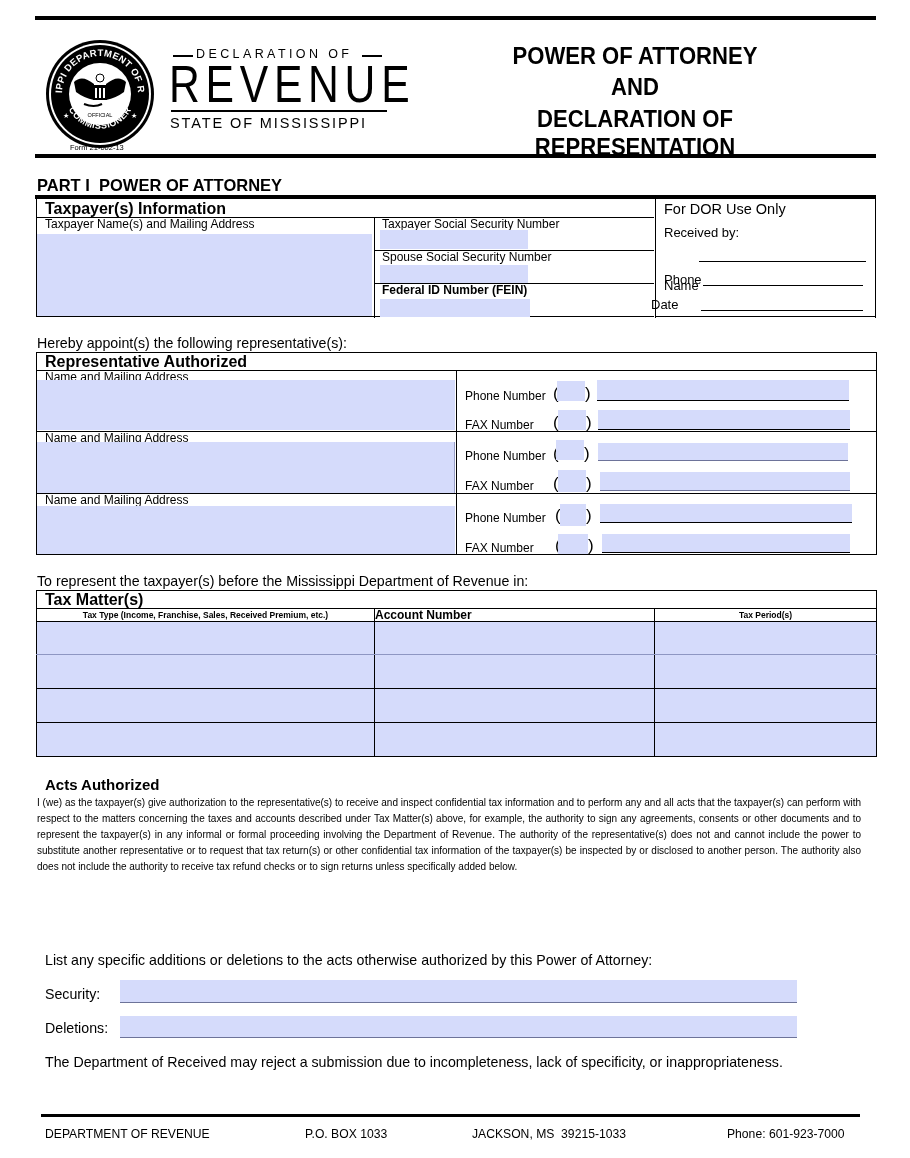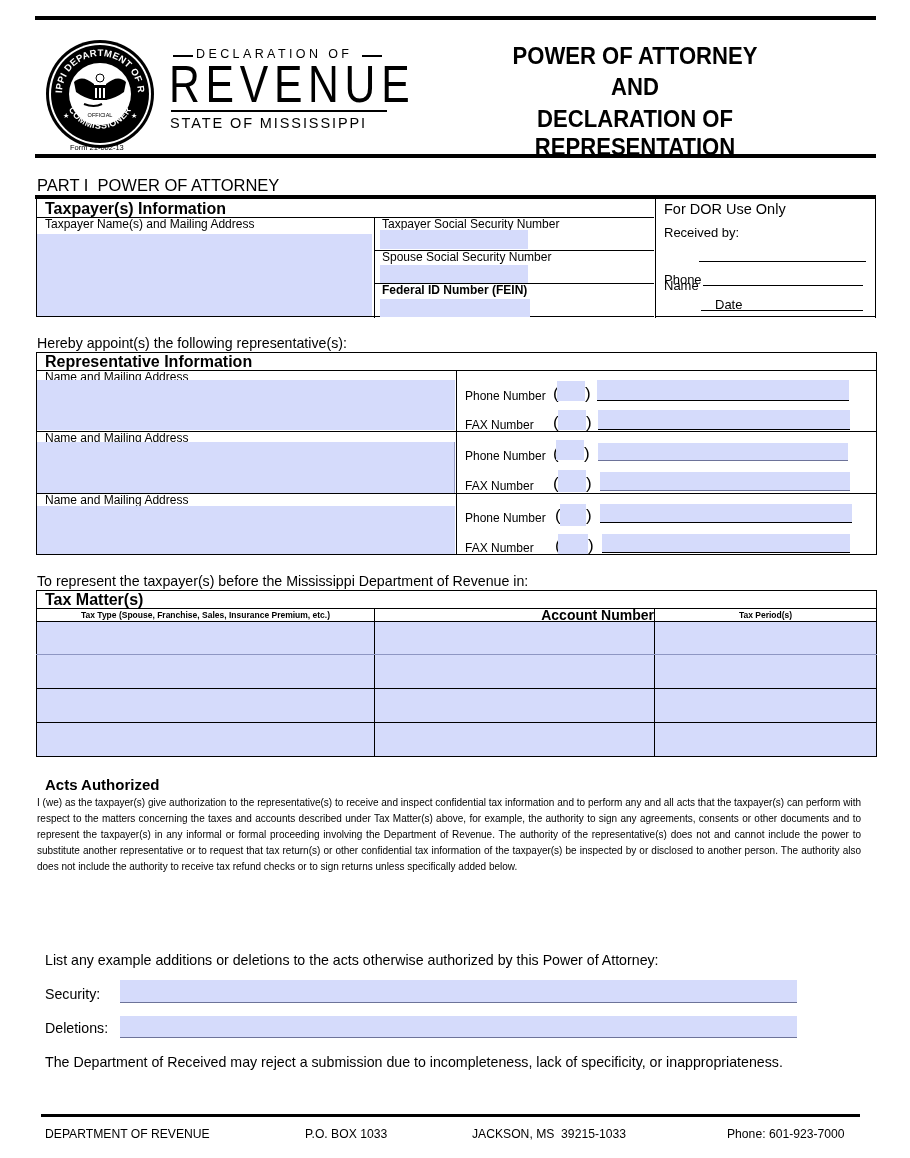--- a/index.html
+++ b/index.html
@@ -61,21 +61,21 @@
 <div class="abs" style="left:170px;top:115px;font-size:14.5px;letter-spacing:1.9px;line-height:16px;white-space:nowrap;">STATE OF MISSISSIPPI</div>
 
 <div class="abs" style="left:70px;top:143px;font-size:7.5px;line-height:9px;white-space:nowrap;">Form 21-002-13</div>
 
 <div class="abs" style="left:420px;top:42px;width:430px;text-align:center;font-size:24px;font-weight:bold;line-height:28px;transform:scaleX(0.92);">POWER OF ATTORNEY</div>
 <div class="abs" style="left:420px;top:73px;width:430px;text-align:center;font-size:24px;font-weight:bold;line-height:28px;transform:scaleX(0.92);">AND</div>
 <div class="abs" style="left:420px;top:105px;width:430px;text-align:center;font-size:24px;font-weight:bold;line-height:28px;transform:scaleX(0.92);">DECLARATION OF REPRESENTATION</div>
 
 <div class="rule" style="left:35px;top:154px;width:841px;height:4px;"></div>
 
-<div class="abs" style="left:37px;top:176px;font-size:16.5px;font-weight:normal;line-height:19px;white-space:pre;">PART I  POWER OF ATTORNEY</div>
+<div class="abs" style="left:37px;top:176px;font-size:16.5px;font-weight:bold;line-height:19px;white-space:pre;">PART I  POWER OF ATTORNEY</div>
 <div class="rule" style="left:35px;top:195px;width:618px;height:4px;"></div>
 <div class="rule" style="left:653px;top:195px;width:223px;height:4px;"></div>
 
 <div class="abs" style="left:36px;top:199px;width:618px;height:118px;border-left:1px solid #000;border-bottom:1px solid #000;box-sizing:border-box;"></div>
 <div class="hdr-b" style="left:45px;top:201px;">Taxpayer(s) Information</div>
 <div class="ln" style="left:36px;top:217px;width:618px;"></div>
 <div class="lbl-s" style="left:45px;top:219px;">Taxpayer Name(s) and Mailing Address</div>
 <textarea class="field" style="left: 37px; top: 234px; width: 335px; height: 82px;"></textarea>
 <div class="abs" style="left:374px;top:217px;width:1px;height:101px;background:#000;"></div>
 
@@ -89,27 +89,27 @@
 <input class="field" style="left: 380px; top: 299px; width: 150px; height: 18px;" value="">
 
 <div class="abs" style="left:655px;top:199px;width:221px;height:119px;border-left:1px solid #000;border-right:1px solid #000;box-sizing:border-box;"></div>
 <div class="ln" style="left:655px;top:316px;width:221px;"></div>
 <div class="abs" style="left:664px;top:201px;font-size:14.5px;line-height:16px;white-space:nowrap;">For DOR Use Only</div>
 <div class="lbl-m" style="left:664px;top:227px;">Received by:</div>
 <div class="lbl-m" style="left:664px;top:256px;margin-top:24px;">Name</div>
 <div class="ln" style="left:699px;top:261px;width:167px;"></div>
 <div class="lbl-m" style="left:664px;top:274px;">Phone</div>
 <div class="ln" style="left:703px;top:285px;width:160px;"></div>
-<div class="lbl-m" style="left:696px;top:299px;padding-left:19px;">Date</div>
+<div class="lbl-m" style="left:632px;top:299px;padding-left:19px;">Date</div>
 <div class="ln" style="left:701px;top:310px;width:162px;"></div>
 
 <div class="abs" style="left:37px;top:335px;font-size:14.2px;line-height:17px;white-space:nowrap;">Hereby appoint(s) the following representative(s):</div>
 
 <div class="abs" style="left:36px;top:352px;width:841px;height:203px;border:1px solid #000;box-sizing:border-box;"></div>
-<div class="hdr-b" style="left:45px;top:354px;">Representative Information</div>
+<div class="hdr-b" style="left:45px;top:354px;">Representative Authorized</div>
 <div class="ln" style="left:36px;top:370px;width:841px;"></div>
 <div class="abs" style="left:456px;top:370px;width:1px;height:185px;background:#000;"></div>
 
 <div class="lbl-s" style="left:45px;top:372px;">Name and Mailing Address</div>
 <textarea class="field" style="left: 37px; top: 380px; width: 418px; height: 50px;"></textarea>
 <div class="lbl-s" style="left:465px;top:391px;">Phone Number</div>
 <div class="paren" style="left:553px;top:385px;">(</div>
 <input class="field" style="left: 557px; top: 381px; width: 28px; height: 20px;" value="">
 <div class="paren" style="left:585px;top:385px;">)</div>
 <input class="field ul-field" style="left: 597px; top: 380px; width: 252px; height: 21px;" value="">
@@ -145,22 +145,22 @@
 <div class="paren" style="left:555px;top:537px;">(</div>
 <input class="field" style="left: 558px; top: 534px; width: 30px; height: 20px;" value="">
 <div class="paren" style="left:588px;top:537px;">)</div>
 <input class="field ul-field" style="left: 602px; top: 534px; width: 248px; height: 19px;" value="">
 
 <div class="abs" style="left:37px;top:573px;font-size:14.2px;line-height:17px;white-space:nowrap;">To represent the taxpayer(s) before the Mississippi Department of Revenue in:</div>
 
 <div class="abs" style="left:36px;top:590px;width:841px;height:167px;border:1px solid #000;box-sizing:border-box;"></div>
 <div class="hdr-b" style="left:45px;top:592px;">Tax Matter(s)</div>
 <div class="ln" style="left:36px;top:608px;width:841px;"></div>
-<div class="abs" style="left:37px;top:610px;width:337px;text-align:center;font-size:8.5px;font-weight:bold;line-height:10px;white-space:nowrap;">Tax Type (Spouse, Franchise, Sales, Insurance Premium, etc.)</div>
-<div class="abs" style="left:375px;top:610px;width:279px;text-align:right;font-size:14px;font-weight:bold;line-height:10px;">Account Number</div>
+<div class="abs" style="left:37px;top:610px;width:337px;text-align:center;font-size:8.5px;font-weight:bold;line-height:10px;white-space:nowrap;">Tax Type (Income, Franchise, Sales, Received Premium, etc.)</div>
+<div class="abs" style="left:375px;top:610px;width:279px;text-align:left;font-size:12px;font-weight:bold;line-height:10px;">Account Number</div>
 <div class="abs" style="left:655px;top:610px;width:221px;text-align:center;font-size:8.5px;font-weight:bold;line-height:10px;">Tax Period(s)</div>
 <div class="ln" style="left:36px;top:621px;width:841px;"></div>
 <div class="abs" style="left:374px;top:608px;width:1px;height:149px;background:#000;"></div>
 <div class="abs" style="left:654px;top:608px;width:1px;height:149px;background:#000;"></div>
 
 <input class="field" style="left: 37px; top: 622px; width: 337px; height: 32px;" value="">
 <input class="field" style="left: 375px; top: 622px; width: 279px; height: 32px;" value="">
 <input class="field" style="left: 655px; top: 622px; width: 221px; height: 32px;" value="">
 <div class="ln" style="left:36px;top:654px;width:841px;background:#8e96c2;"></div>
 
@@ -174,21 +174,21 @@
 <input class="field" style="left: 655px; top: 689px; width: 221px; height: 33px;" value="">
 <div class="ln" style="left:36px;top:722px;width:841px;"></div>
 
 <input class="field" style="left: 37px; top: 723px; width: 337px; height: 33px;" value="">
 <input class="field" style="left: 375px; top: 723px; width: 279px; height: 33px;" value="">
 <input class="field" style="left: 655px; top: 723px; width: 221px; height: 33px;" value="">
 
 <div class="abs" style="left:45px;top:776px;font-size:15px;font-weight:bold;line-height:18px;white-space:nowrap;">Acts Authorized</div>
 <div class="para" style="top:795px;">I (we) as the taxpayer(s) give authorization to the representative(s) to receive and inspect confidential tax information and to perform any and all acts that the taxpayer(s) can perform with respect to the matters concerning the taxes and accounts described under Tax Matter(s) above, for example, the authority to sign any agreements, consents or other documents and to represent the taxpayer(s) in any informal or formal proceeding involving the Department of Revenue. The authority of the representative(s) does not and cannot include the power to substitute another representative or to request that tax return(s) or other confidential tax information of the taxpayer(s) be inspected by or disclosed to another person.  The authority also does not include the authority to receive tax refund checks or to sign returns unless specifically added below.</div>
 
-<div class="abs" style="left:45px;top:952px;font-size:14.2px;line-height:17px;white-space:nowrap;">List any example additions or deletions to the acts otherwise authorized by this Power of Attorney:</div>
+<div class="abs" style="left:45px;top:952px;font-size:14.2px;line-height:17px;white-space:nowrap;">List any specific additions or deletions to the acts otherwise authorized by this Power of Attorney:</div>
 
 <div class="abs" style="left:45px;top:986px;font-size:14.2px;line-height:17px;white-space:nowrap;">Security:</div>
 <input class="field ul-field2" style="left: 120px; top: 980px; width: 677px; height: 23px;" value="">
 <div class="abs" style="left:45px;top:1020px;font-size:14.2px;line-height:17px;white-space:nowrap;">Deletions:</div>
 <input class="field ul-field2" style="left: 120px; top: 1016px; width: 677px; height: 22px;" value="">
 
 <div class="abs" style="left:45px;top:1054px;font-size:14.2px;line-height:17px;white-space:nowrap;">The Department of Received may reject a submission due to incompleteness, lack of specificity, or inappropriateness.</div>
 
 <div class="rule" style="left:41px;top:1114px;width:819px;height:3px;"></div>
 <div class="abs" style="left:45px;top:1126px;font-size:13.5px;line-height:16px;white-space:nowrap;transform:scaleX(0.9);transform-origin:left top;">DEPARTMENT OF REVENUE</div>

